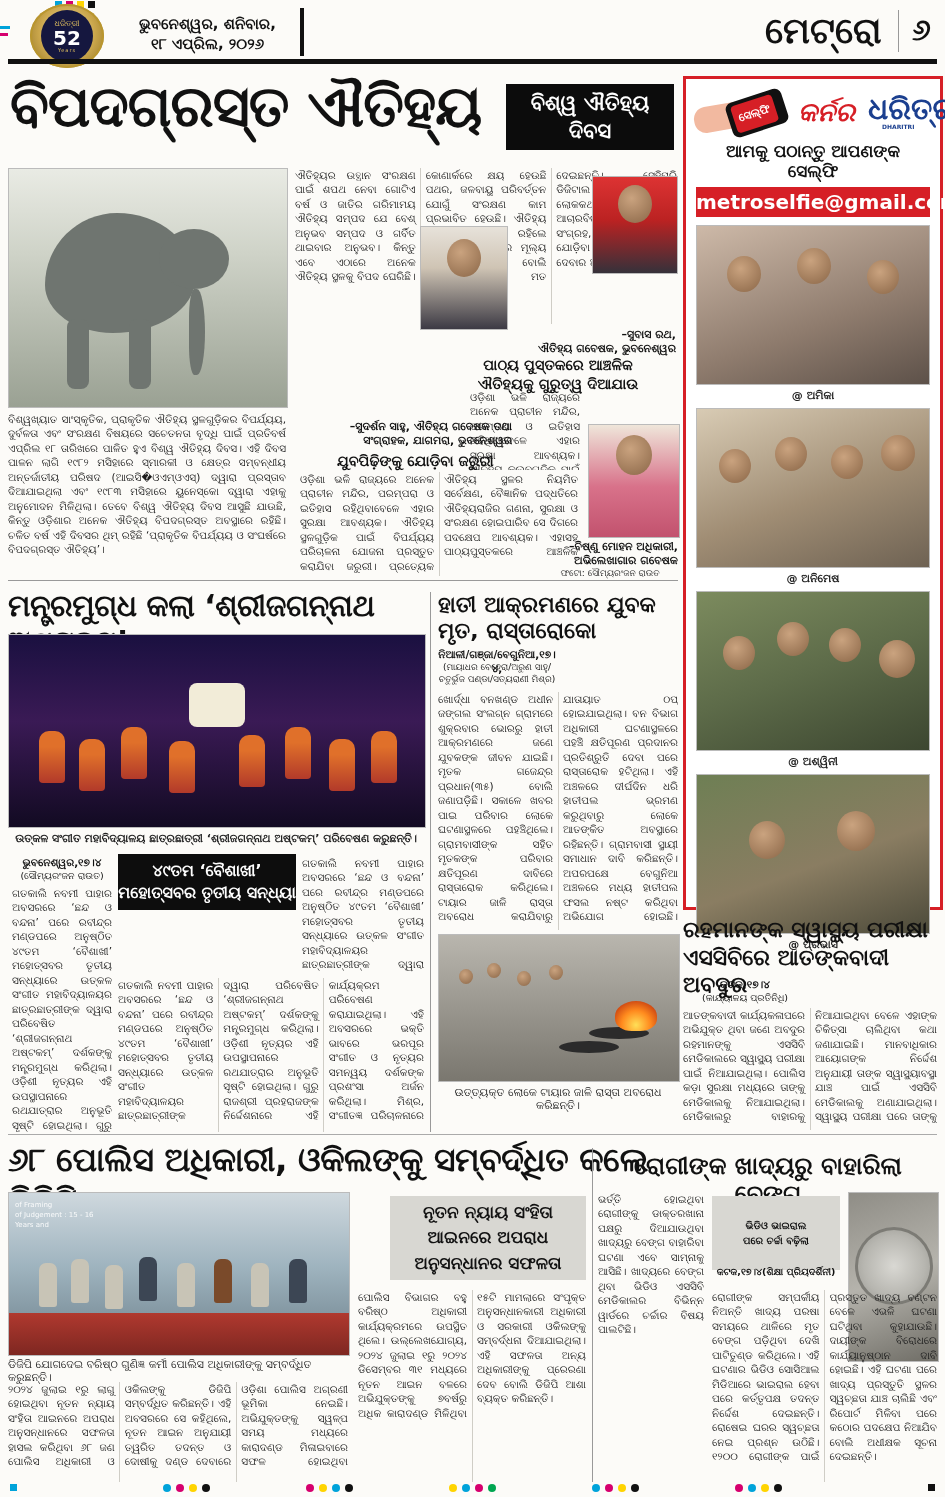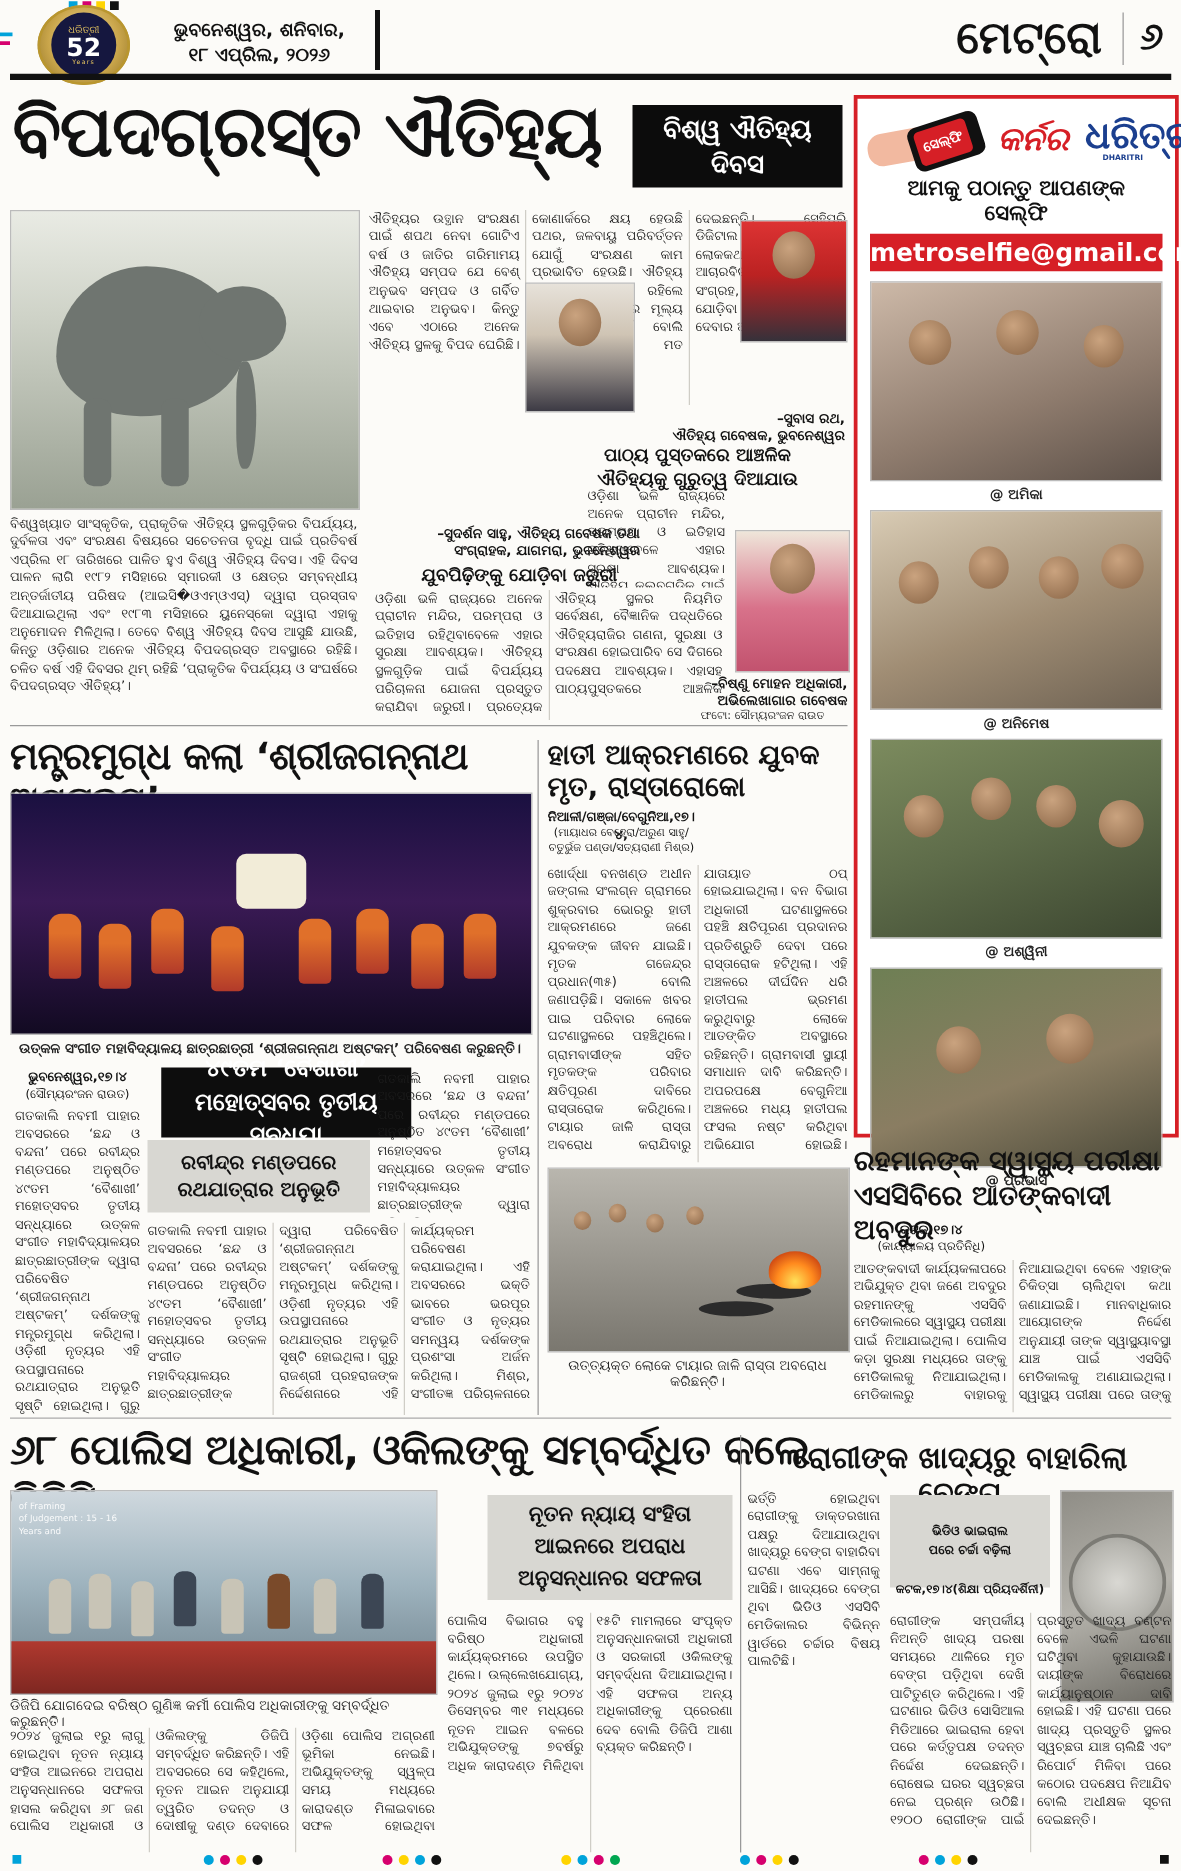--- a/index.html
+++ b/index.html
@@ -218,27 +218,23 @@
     <div class="dancer" style="left:112px;top:92px;"></div>
     <div class="dancer" style="left:160px;top:106px;"></div>
     <div class="dancer" style="left:230px;top:100px;"></div>
     <div class="dancer" style="left:276px;top:92px;"></div>
     <div class="dancer" style="left:320px;top:104px;"></div>
     <div class="dancer" style="left:362px;top:96px;"></div>
   </div>
   <div class="abs cap" style="left:8px;top:832px;width:416px;font-weight:bold;">ଉତ୍କଳ ସଂଗୀତ ମହାବିଦ୍ୟାଳୟ ଛାତ୍ରଛାତ୍ରୀ ‘ଶ୍ରୀଜଗନ୍ନାଥ ଅଷ୍ଟକମ୍’ ପରିବେଷଣ କରୁଛନ୍ତି।</div>
   <div class="abs byline" style="left:12px;top:856px;width:100px;">ଭୁବନେଶ୍ୱର,୧୭।୪</div>
   <div class="abs byline" style="left:12px;top:870px;width:100px;font-weight:normal;font-size:9.5px;">(ସୌମ୍ୟରଂଜନ ରାଉତ)</div>
-  <div class="abs blackbox" style="left:129px;top:854px;width:200px;height:56px;font-size:19px;line-height:1.4;">
+  <div class="abs blackbox" style="left:118px;top:854px;width:178px;height:56px;font-size:16px;line-height:1.4;">
     <div>୪୯ତମ ‘ବୈଶାଖୀ’</div>
     <div>ମହୋତ୍ସବର ତୃତୀୟ ସନ୍ଧ୍ୟା</div>
-  </div>
-  <div class="abs graybox" style="left:118px;top:912px;width:178px;height:58px;font-size:16px;line-height:1.4;">
-    <div>ରବୀନ୍ଦ୍ର ମଣ୍ଡପରେ</div>
-    <div>ରଥଯାତ୍ରାର ଅନୁଭୂତି</div>
   </div>
   <div class="abs body-txt" style="left:12px;top:886px;width:100px;height:246px;">ଗତକାଲି ନବମୀ ପାହାର ଅବସରରେ ‘ଛନ୍ଦ ଓ ବନ୍ଦନା’ ପରେ ରବୀନ୍ଦ୍ର ମଣ୍ଡପରେ ଅନୁଷ୍ଠିତ ୪୯ତମ ‘ବୈଶାଖୀ’ ମହୋତ୍ସବର ତୃତୀୟ ସନ୍ଧ୍ୟାରେ ଉତ୍କଳ ସଂଗୀତ ମହାବିଦ୍ୟାଳୟର ଛାତ୍ରଛାତ୍ରୀଙ୍କ ଦ୍ୱାରା ପରିବେଷିତ ‘ଶ୍ରୀଜଗନ୍ନାଥ ଅଷ୍ଟକମ୍’ ଦର୍ଶକଙ୍କୁ ମନ୍ତ୍ରମୁଗ୍ଧ କରିଥିଲା। ଓଡ଼ିଶୀ ନୃତ୍ୟର ଏହି ଉପସ୍ଥାପନାରେ ରଥଯାତ୍ରାର ଅନୁଭୂତି ସୃଷ୍ଟି ହୋଇଥିଲା। ଗୁରୁ ରାଜଶ୍ରୀ ପ୍ରହରାଜଙ୍କ ନିର୍ଦ୍ଦେଶନାରେ ଏହି କାର୍ଯ୍ୟକ୍ରମ ପରିବେଷଣ କରାଯାଇଥିଲା। ଏହି ଅବସରରେ ଭକ୍ତି ଭାବରେ ଭରପୂର ସଂଗୀତ ଓ ନୃତ୍ୟର ସମନ୍ୱୟ ଦର୍ଶକଙ୍କ ପ୍ରଶଂସା ଅର୍ଜନ କରିଥିଲା। ମିଶ୍ର, ସଂଗୀତଜ୍ଞ ପରିଚାଳନାରେ କଣ୍ଠଶିଳ୍ପୀ, ବାଦ୍ୟଶିଳ୍ପୀ ଏବଂ ମଞ୍ଚସଜ୍ଜା ଉପସ୍ଥାପନା ମହତ୍ତ୍ୱପୂର୍ଣ୍ଣ ଭୂମିକା ନେଇଥିଲା। ପ୍ରଧାନ ଅତିଥି ଭାବେ ସଂସ୍କୃତି ବିଭାଗର ବରିଷ୍ଠ ଅଧିକାରୀ ଯୋଗ ଦେଇ ଶିଳ୍ପୀମାନଙ୍କୁ ଅଭିନନ୍ଦନ ଜଣାଇଥିଲେ। ଏହି ମହୋତ୍ସବ ଆସନ୍ତା କାଲି ପର୍ଯ୍ୟନ୍ତ ଚାଲିବ ବୋଲି ଆୟୋଜକ କମିଟି ପକ୍ଷରୁ ସୂଚନା ଦିଆଯାଇଛି।</div>
   <div class="abs body-txt cols3" style="left:118px;top:978px;width:306px;height:154px;">ଗତକାଲି ନବମୀ ପାହାର ଅବସରରେ ‘ଛନ୍ଦ ଓ ବନ୍ଦନା’ ପରେ ରବୀନ୍ଦ୍ର ମଣ୍ଡପରେ ଅନୁଷ୍ଠିତ ୪୯ତମ ‘ବୈଶାଖୀ’ ମହୋତ୍ସବର ତୃତୀୟ ସନ୍ଧ୍ୟାରେ ଉତ୍କଳ ସଂଗୀତ ମହାବିଦ୍ୟାଳୟର ଛାତ୍ରଛାତ୍ରୀଙ୍କ ଦ୍ୱାରା ପରିବେଷିତ ‘ଶ୍ରୀଜଗନ୍ନାଥ ଅଷ୍ଟକମ୍’ ଦର୍ଶକଙ୍କୁ ମନ୍ତ୍ରମୁଗ୍ଧ କରିଥିଲା। ଓଡ଼ିଶୀ ନୃତ୍ୟର ଏହି ଉପସ୍ଥାପନାରେ ରଥଯାତ୍ରାର ଅନୁଭୂତି ସୃଷ୍ଟି ହୋଇଥିଲା। ଗୁରୁ ରାଜଶ୍ରୀ ପ୍ରହରାଜଙ୍କ ନିର୍ଦ୍ଦେଶନାରେ ଏହି କାର୍ଯ୍ୟକ୍ରମ ପରିବେଷଣ କରାଯାଇଥିଲା। ଏହି ଅବସରରେ ଭକ୍ତି ଭାବରେ ଭରପୂର ସଂଗୀତ ଓ ନୃତ୍ୟର ସମନ୍ୱୟ ଦର୍ଶକଙ୍କ ପ୍ରଶଂସା ଅର୍ଜନ କରିଥିଲା। ମିଶ୍ର, ସଂଗୀତଜ୍ଞ ପରିଚାଳନାରେ କଣ୍ଠଶିଳ୍ପୀ, ବାଦ୍ୟଶିଳ୍ପୀ ଏବଂ ମଞ୍ଚସଜ୍ଜା ଉପସ୍ଥାପନା ମହତ୍ତ୍ୱପୂର୍ଣ୍ଣ ଭୂମିକା ନେଇଥିଲା। ପ୍ରଧାନ ଅତିଥି ଭାବେ ସଂସ୍କୃତି ବିଭାଗର ବରିଷ୍ଠ ଅଧିକାରୀ ଯୋଗ ଦେଇ ଶିଳ୍ପୀମାନଙ୍କୁ ଅଭିନନ୍ଦନ ଜଣାଇଥିଲେ। ଏହି ମହୋତ୍ସବ ଆସନ୍ତା କାଲି ପର୍ଯ୍ୟନ୍ତ ଚାଲିବ ବୋଲି ଆୟୋଜକ କମିଟି ପକ୍ଷରୁ ସୂଚନା ଦିଆଯାଇଛି।</div>
   <div class="abs body-txt" style="left:302px;top:856px;width:122px;height:118px;">ଗତକାଲି ନବମୀ ପାହାର ଅବସରରେ ‘ଛନ୍ଦ ଓ ବନ୍ଦନା’ ପରେ ରବୀନ୍ଦ୍ର ମଣ୍ଡପରେ ଅନୁଷ୍ଠିତ ୪୯ତମ ‘ବୈଶାଖୀ’ ମହୋତ୍ସବର ତୃତୀୟ ସନ୍ଧ୍ୟାରେ ଉତ୍କଳ ସଂଗୀତ ମହାବିଦ୍ୟାଳୟର ଛାତ୍ରଛାତ୍ରୀଙ୍କ ଦ୍ୱାରା ପରିବେଷିତ ‘ଶ୍ରୀଜଗନ୍ନାଥ ଅଷ୍ଟକମ୍’ ଦର୍ଶକଙ୍କୁ ମନ୍ତ୍ରମୁଗ୍ଧ କରିଥିଲା। ଓଡ଼ିଶୀ ନୃତ୍ୟର ଏହି ଉପସ୍ଥାପନାରେ ରଥଯାତ୍ରାର ଅନୁଭୂତି ସୃଷ୍ଟି ହୋଇଥିଲା। ଗୁରୁ ରାଜଶ୍ରୀ ପ୍ରହରାଜଙ୍କ ନିର୍ଦ୍ଦେଶନାରେ ଏହି କାର୍ଯ୍ୟକ୍ରମ ପରିବେଷଣ କରାଯାଇଥିଲା। ଏହି ଅବସରରେ ଭକ୍ତି ଭାବରେ ଭରପୂର ସଂଗୀତ ଓ ନୃତ୍ୟର ସମନ୍ୱୟ ଦର୍ଶକଙ୍କ ପ୍ରଶଂସା ଅର୍ଜନ କରିଥିଲା। ମିଶ୍ର, ସଂଗୀତଜ୍ଞ ପରିଚାଳନାରେ କଣ୍ଠଶିଳ୍ପୀ, ବାଦ୍ୟଶିଳ୍ପୀ ଏବଂ ମଞ୍ଚସଜ୍ଜା ଉପସ୍ଥାପନା ମହତ୍ତ୍ୱପୂର୍ଣ୍ଣ ଭୂମିକା ନେଇଥିଲା। ପ୍ରଧାନ ଅତିଥି ଭାବେ ସଂସ୍କୃତି ବିଭାଗର ବରିଷ୍ଠ ଅଧିକାରୀ ଯୋଗ ଦେଇ ଶିଳ୍ପୀମାନଙ୍କୁ ଅଭିନନ୍ଦନ ଜଣାଇଥିଲେ। ଏହି ମହୋତ୍ସବ ଆସନ୍ତା କାଲି ପର୍ଯ୍ୟନ୍ତ ଚାଲିବ ବୋଲି ଆୟୋଜକ କମିଟି ପକ୍ଷରୁ ସୂଚନା ଦିଆଯାଇଛି।</div>
 
   <div class="abs hairline" style="left:430px;top:592px;width:1px;height:540px;"></div>
   <div class="abs h-sm" style="left:438px;top:592px;width:240px;line-height:1.2;">ହାତୀ ଆକ୍ରମଣରେ ଯୁବକ ମୃତ, ରାସ୍ତାରୋକୋ</div>
   <div class="abs byline" style="left:438px;top:648px;width:118px;">ନିଆଳୀ/ଗଞ୍ଜା/ବେଗୁନିଆ,୧୭।୪,</div>
   <div class="abs byline" style="left:438px;top:662px;width:118px;font-weight:normal;font-size:9px;">(ମାୟାଧର ବେହେରା/ଅରୁଣ ସାହୁ/ଚତୁର୍ଭୁଜ ପଣ୍ଡା/ସତ୍ୟରାଣୀ ମିଶ୍ର)</div>
   <div class="abs body-txt cols2" style="left:438px;top:692px;width:240px;height:238px;">ଖୋର୍ଦ୍ଧା ବନଖଣ୍ଡ ଅଧୀନ ଜଙ୍ଗଲ ସଂଲଗ୍ନ ଗ୍ରାମରେ ଶୁକ୍ରବାର ଭୋରରୁ ହାତୀ ଆକ୍ରମଣରେ ଜଣେ ଯୁବକଙ୍କ ଜୀବନ ଯାଇଛି। ମୃତକ ଗଜେନ୍ଦ୍ର ପ୍ରଧାନ(୩୫) ବୋଲି ଜଣାପଡ଼ିଛି। ସକାଳେ ଖବର ପାଇ ପରିବାର ଲୋକେ ଘଟଣାସ୍ଥଳରେ ପହଞ୍ଚିଥିଲେ। ଗ୍ରାମବାସୀଙ୍କ ସହିତ ମୃତକଙ୍କ ପରିବାର କ୍ଷତିପୂରଣ ଦାବିରେ ରାସ୍ତାରୋକ କରିଥିଲେ। ଟାୟାର ଜାଳି ରାସ୍ତା ଅବରୋଧ କରାଯିବାରୁ ଯାତାୟାତ ଠପ୍ ହୋଇଯାଇଥିଲା। ବନ ବିଭାଗ ଅଧିକାରୀ ଘଟଣାସ୍ଥଳରେ ପହଞ୍ଚି କ୍ଷତିପୂରଣ ପ୍ରଦାନର ପ୍ରତିଶ୍ରୁତି ଦେବା ପରେ ରାସ୍ତାରୋକ ହଟିଥିଲା। ଏହି ଅଞ୍ଚଳରେ ଦୀର୍ଘଦିନ ଧରି ହାତୀପଲ ଭ୍ରମଣ କରୁଥିବାରୁ ଲୋକେ ଆତଙ୍କିତ ଅବସ୍ଥାରେ ରହିଛନ୍ତି। ଗ୍ରାମବାସୀ ସ୍ଥାୟୀ ସମାଧାନ ଦାବି କରିଛନ୍ତି। ଅପରପକ୍ଷେ ବେଗୁନିଆ ଅଞ୍ଚଳରେ ମଧ୍ୟ ହାତୀପଲ ଫସଲ ନଷ୍ଟ କରିଥିବା ଅଭିଯୋଗ ହୋଇଛି। କ୍ଷତିଗ୍ରସ୍ତ ଚାଷୀଙ୍କୁ ଉଚିତ ସହାୟତା ଦେବାକୁ ଦାବି ହେଉଛି। ମୃତକଙ୍କ ପରିବାରକୁ ତୁରନ୍ତ ଅନୁକମ୍ପା ରାଶି ପ୍ରଦାନ କରାଯିବ ବୋଲି ବିଭାଗ ପକ୍ଷରୁ କୁହାଯାଇଛି।</div>

